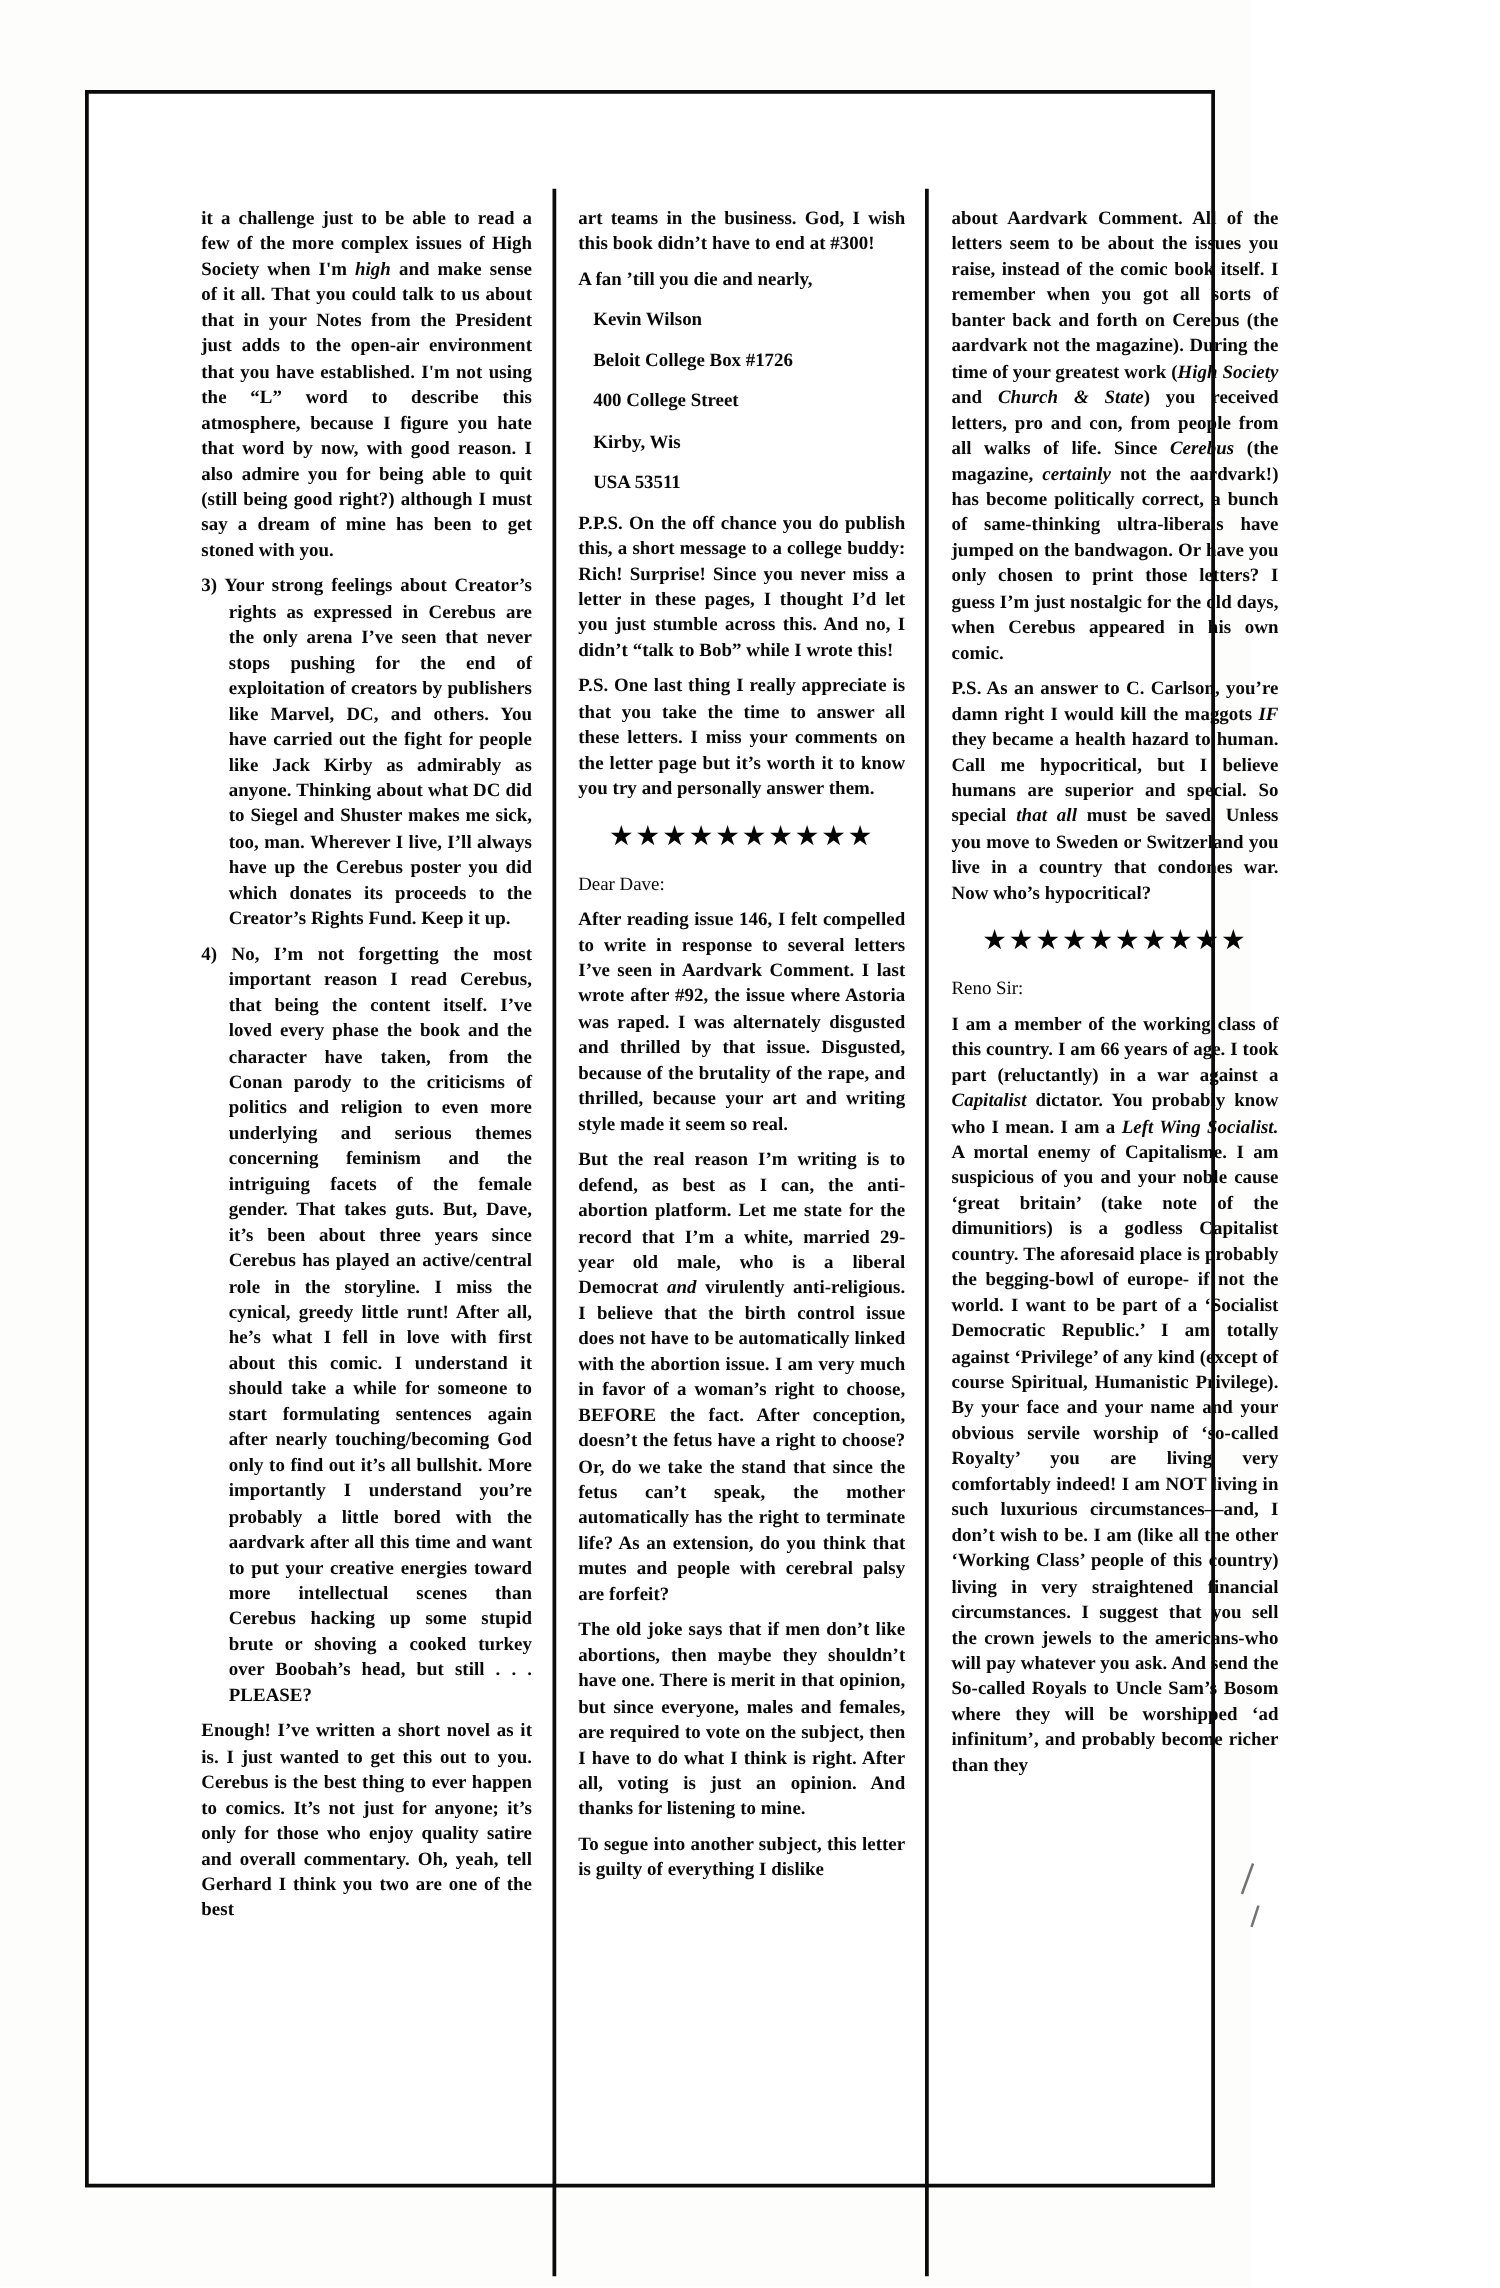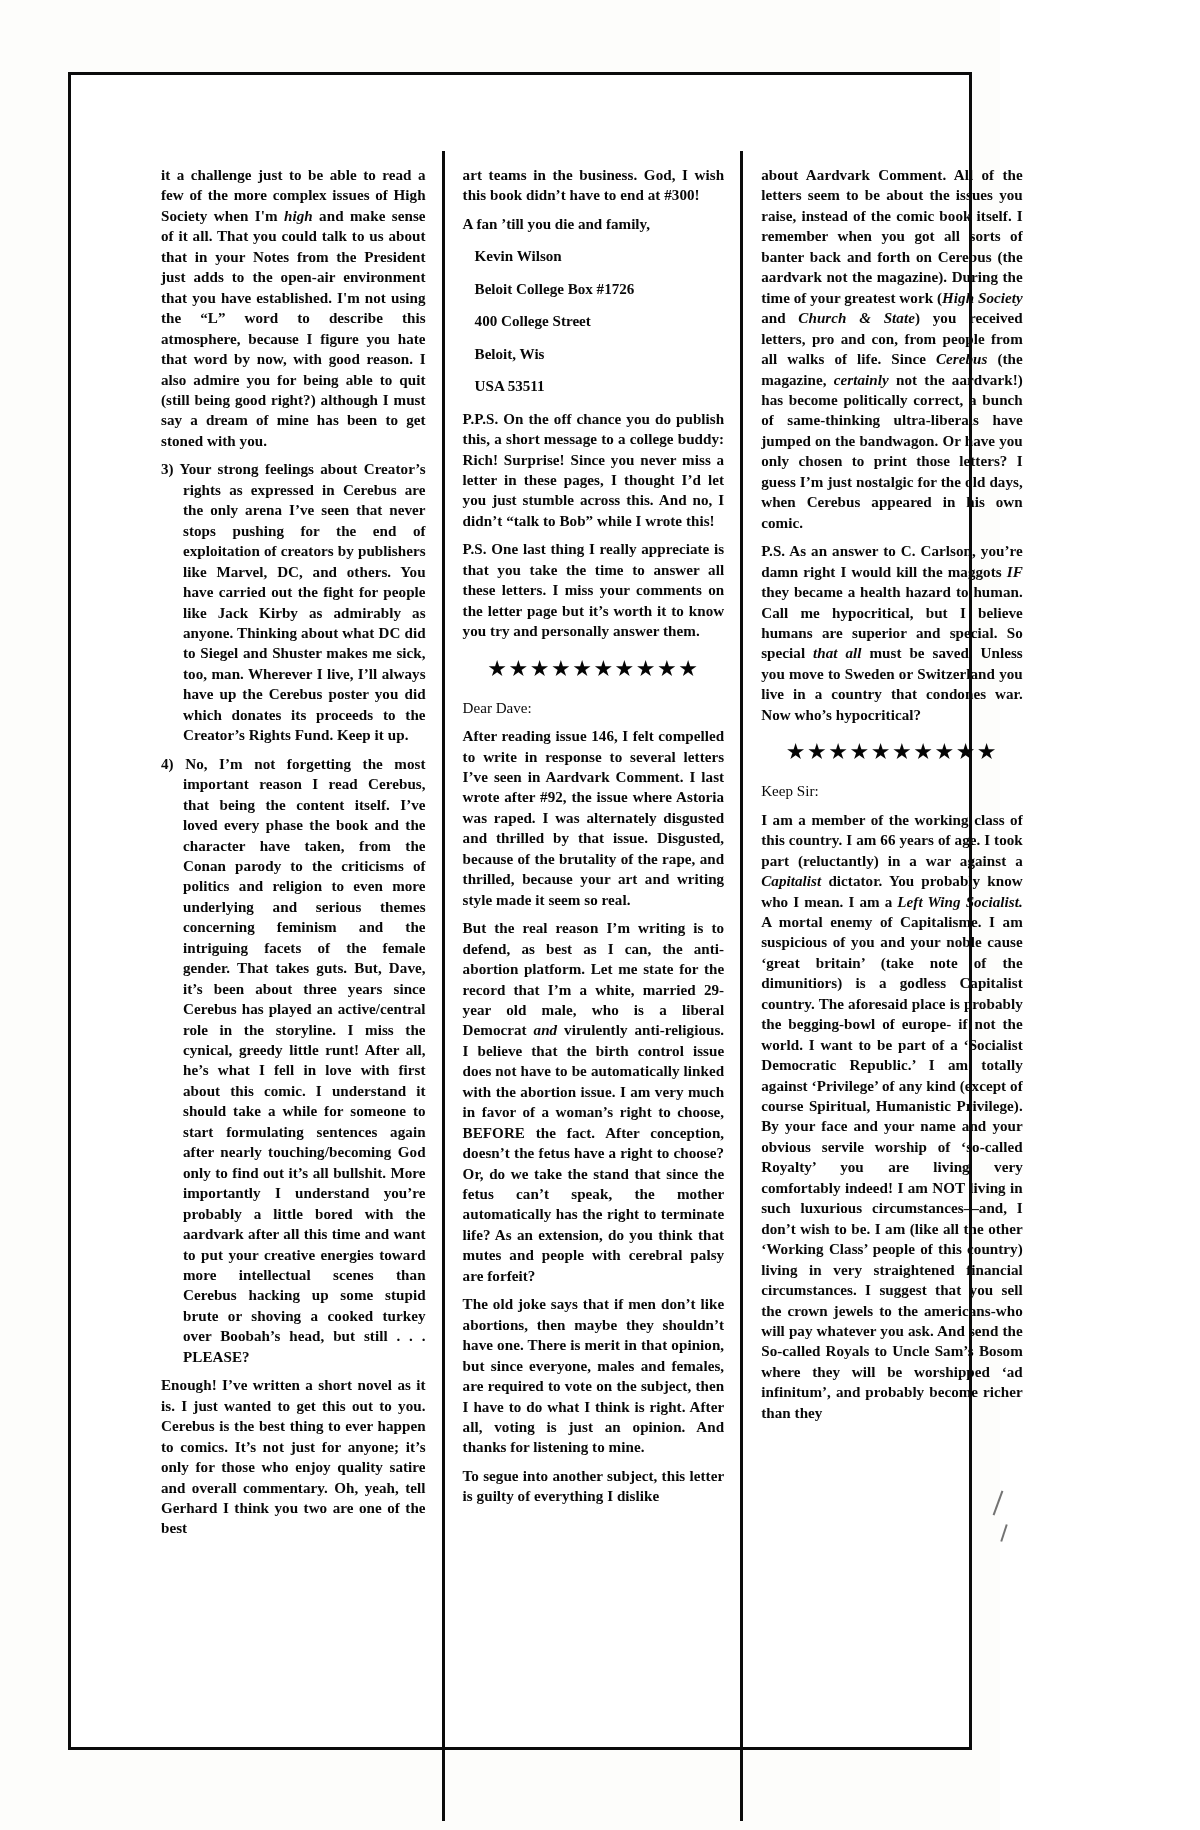--- a/index.html
+++ b/index.html
@@ -130,41 +130,41 @@
   <div id="frame">
     <div id="columns">
         <div class="col">
           <p class="para">it a challenge just to be able to read a few of the more complex issues of High Society when I'm <em class="ital">high</em> and make sense of it all. That you could talk to us about that in your Notes from the President just adds to the open-air environment that you have established. I'm not using the “L” word to describe this atmosphere, because I figure you hate that word by now, with good reason. I also admire you for being able to quit (still being good right?) although I must say a dream of mine has been to get stoned with you.</p>
           <p class="para numbered">3) Your strong feelings about Creator’s rights as expressed in Cerebus are the only arena I’ve seen that never stops pushing for the end of exploitation of creators by publishers like Marvel, DC, and others. You have carried out the fight for people like Jack Kirby as admirably as anyone. Thinking about what DC did to Siegel and Shuster makes me sick, too, man. Wherever I live, I’ll always have up the Cerebus poster you did which donates its proceeds to the Creator’s Rights Fund. Keep it up.</p>
           <p class="para numbered">4) No, I’m not forgetting the most important reason I read Cerebus, that being the content itself. I’ve loved every phase the book and the character have taken, from the Conan parody to the criticisms of politics and religion to even more underlying and serious themes concerning feminism and the intriguing facets of the female gender. That takes guts. But, Dave, it’s been about three years since Cerebus has played an active/central role in the storyline. I miss the cynical, greedy little runt! After all, he’s what I fell in love with first about this comic. I understand it should take a while for someone to start formulating sentences again after nearly touching/becoming God only to find out it’s all bullshit. More importantly I understand you’re probably a little bored with the aardvark after all this time and want to put your creative energies toward more intellectual scenes than Cerebus hacking up some stupid brute or shoving a cooked turkey over Boobah’s head, but still . . . PLEASE?</p>
           <p class="para">Enough! I’ve written a short novel as it is. I just wanted to get this out to you. Cerebus is the best thing to ever happen to comics. It’s not just for anyone; it’s only for those who enjoy quality satire and overall commentary. Oh, yeah, tell Gerhard I think you two are one of the best</p>
         </div>
         <div class="col">
           <p class="para">art teams in the business. God, I wish this book didn’t have to end at #300!</p>
-          <p class="signoff">A fan ’till you die and family,</p>
+          <p class="signoff">A fan ’till you die and nearly,</p>
           <div class="addrblock">
             <div class="addr">Kevin Wilson</div>
             <div class="addr">Beloit College Box #1726</div>
             <div class="addr">400 College Street</div>
-            <div class="addr">Beloit, Wis</div>
+            <div class="addr">Kirby, Wis</div>
             <div class="addr">USA  53511</div>
           </div>
           <p class="para">P.P.S. On the off chance  you do publish this, a short message to a college buddy: Rich! Surprise! Since you never miss a letter in these pages, I thought I’d let you just stumble across this. And no, I didn’t “talk to Bob” while I wrote this!</p>
           <p class="para">P.S. One last thing I really appreciate is that you take the time to answer all these letters. I miss your comments on the letter page but it’s worth it to know you try and personally answer them.</p>
           <div class="stars">★★★★★★★★★★</div>
           <p class="salutation">Dear Dave:</p>
           <p class="para">After reading issue 146, I felt compelled to write in response to several letters I’ve seen in Aardvark Comment. I last wrote after #92, the issue where Astoria was raped. I was alternately disgusted and thrilled by that issue. Disgusted, because of the brutality of the rape, and thrilled, because your art and writing style made it seem so real.</p>
           <p class="para">But the real reason I’m writing is to defend, as best as I can, the anti-abortion platform. Let me state for the record that I’m a white, married 29-year old male, who is a liberal Democrat <em class="ital">and</em> virulently anti-religious. I believe that the birth control issue does not have to be automatically linked with the abortion issue. I am very much in favor of a woman’s right to choose, BEFORE the fact. After conception, doesn’t the fetus have a right to choose? Or, do we take the stand that since the fetus can’t speak, the mother automatically has the right to terminate life? As an extension, do you think that mutes and people with cerebral palsy are forfeit?</p>
           <p class="para">The old joke says that if men don’t like abortions, then maybe they shouldn’t have one. There is merit in that opinion, but since everyone, males and females, are required to vote on the subject, then I have to do what I think is right. After all, voting is just an opinion. And thanks for listening to mine.</p>
           <p class="para">To segue into another subject, this letter is guilty of everything I dislike</p>
         </div>
         <div class="col">
           <p class="para">about Aardvark Comment. All of the letters seem to be about the issues you raise, instead of the comic book itself. I remember when you got all sorts of banter back and forth on Cerebus (the aardvark not the magazine). During the time of your greatest work (<em class="ital">High Society</em> and <em class="ital">Church &amp; State</em>) you received letters, pro and con, from people from all walks of life. Since <em class="ital">Cerebus</em> (the magazine, <em class="ital">certainly</em> not the aardvark!) has become politically correct, a bunch of same-thinking ultra-liberals have jumped on the bandwagon. Or have you only chosen to print those letters? I guess I’m just nostalgic for the old days, when Cerebus appeared in his own comic.</p>
           <p class="para">P.S. As an answer to C. Carlson, you’re damn right I would kill the maggots <em class="ital">IF</em> they became a health hazard to human. Call me hypocritical, but I believe humans are superior and special. So special <em class="ital">that all</em> must be saved. Unless you move to Sweden or Switzerland you live in a country that condones war. Now who’s hypocritical?</p>
           <div class="stars">★★★★★★★★★★</div>
-          <p class="salutation">Keep Sir:</p>
+          <p class="salutation">Reno Sir:</p>
           <p class="para">I am a member of the working class of this country. I am 66 years of age. I took part (reluctantly) in a war against a <em class="ital">Capitalist</em> dictator. You probably know who I mean. I am a <em class="ital">Left Wing Socialist.</em> A mortal enemy of Capitalisme. I am suspicious of you and your noble cause ‘great britain’ (take note of the dimunitiors) is a godless Capitalist country. The aforesaid place is probably the begging-bowl of europe- if not the world. I want to be part of a ‘Socialist Democratic Republic.’ I am totally against ‘Privilege’ of any kind (except of course Spiritual, Humanistic Privilege). By your face and your name and your obvious servile worship of ‘so-called Royalty’ you are living very comfortably indeed! I am NOT living in such luxurious circumstances—and, I don’t wish to be. I am (like all the other ‘Working Class’ people of this country) living in very straightened financial circumstances. I suggest that you sell the crown jewels to the americans-who will pay whatever you ask. And send the So-called Royals to Uncle Sam’s Bosom where they will be worshipped ‘ad infinitum’, and probably become richer than they</p>
         </div>
       </div>
   </div>
   <div class="scanmark" style="left:997px; top:1490px; width:2px; height:26px; transform:rotate(20deg);"></div>
   <div class="scanmark" style="left:1003px; top:1524px; width:2px; height:18px; transform:rotate(18deg);"></div>
 </div>
 
 </body></html>

